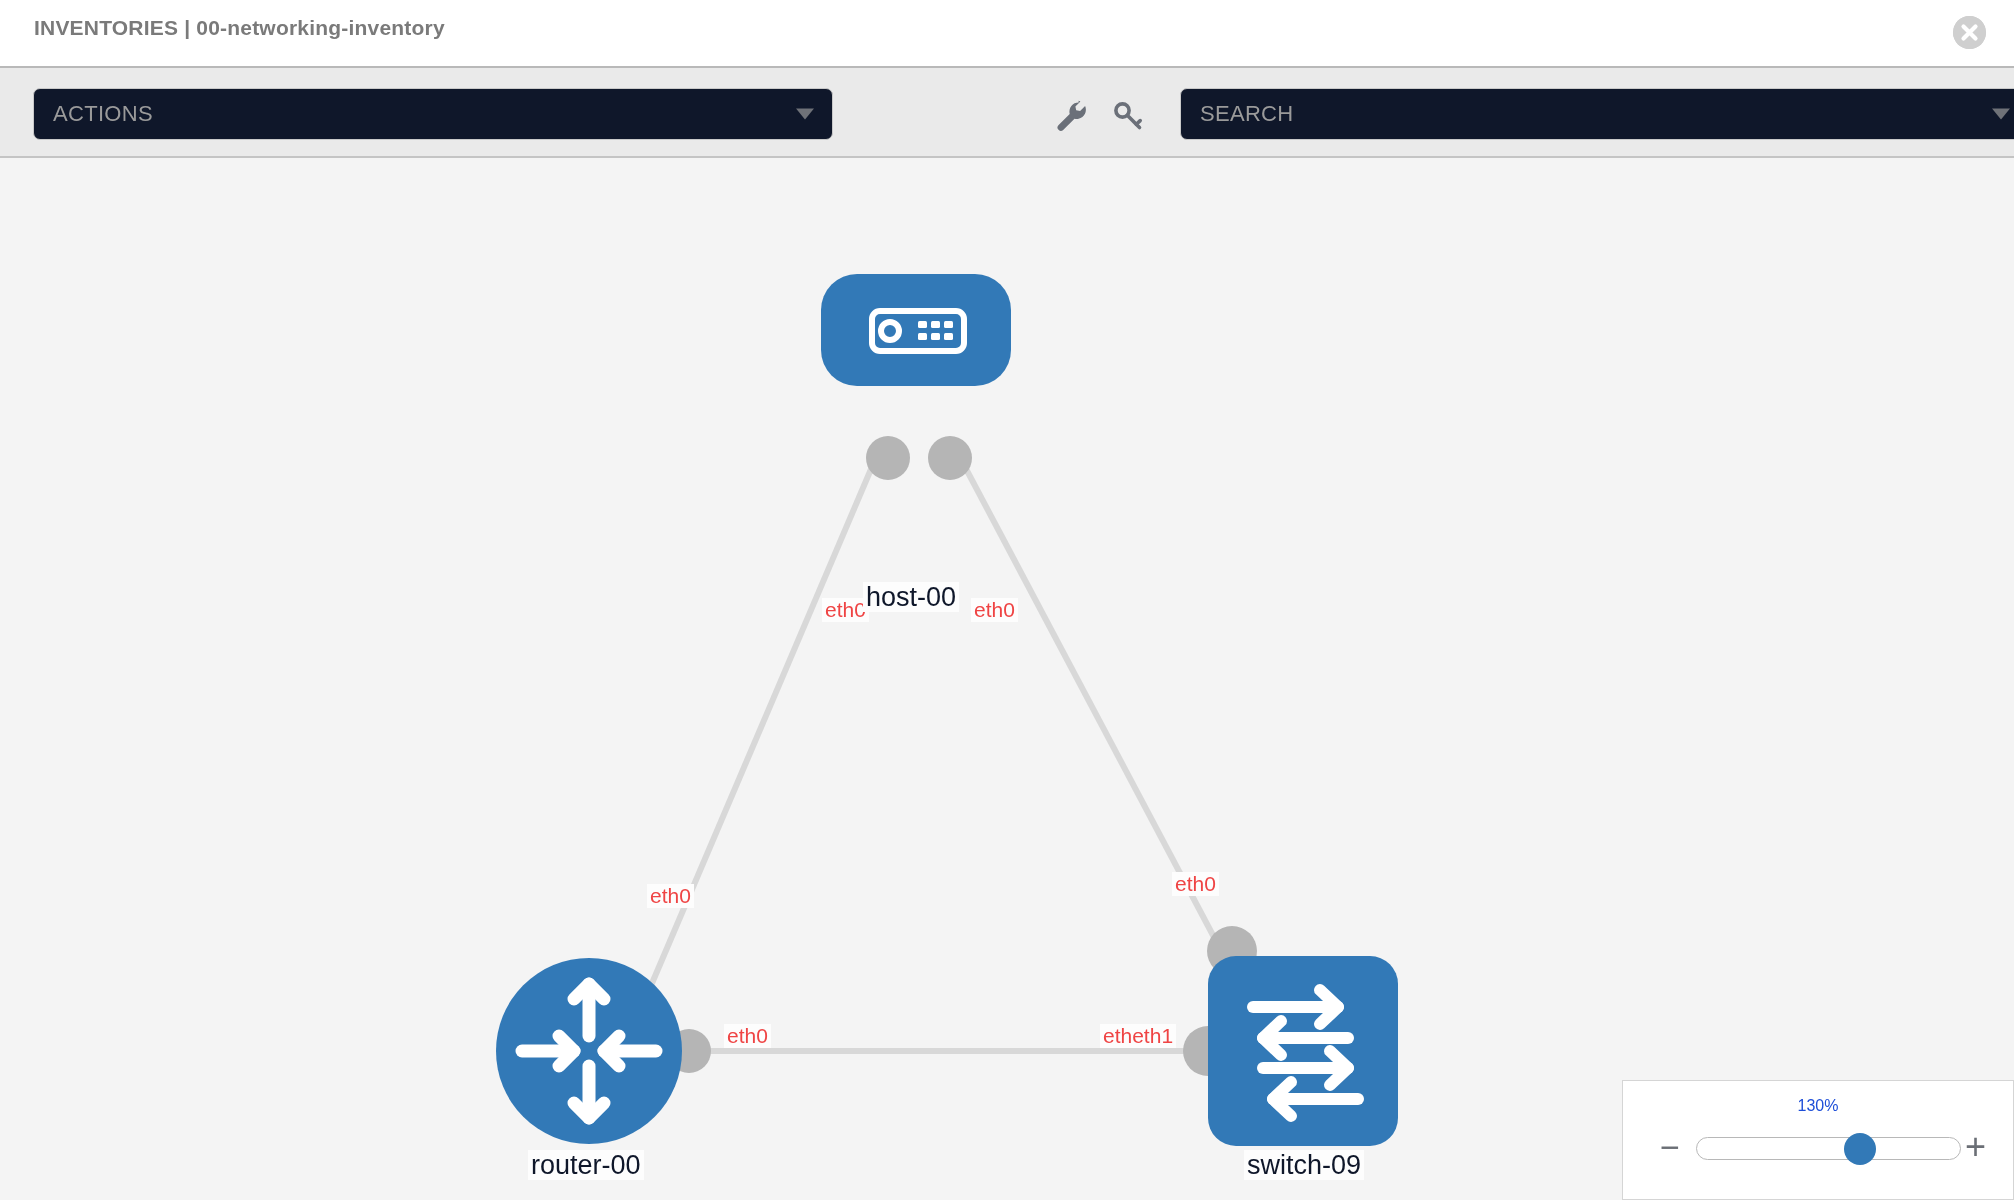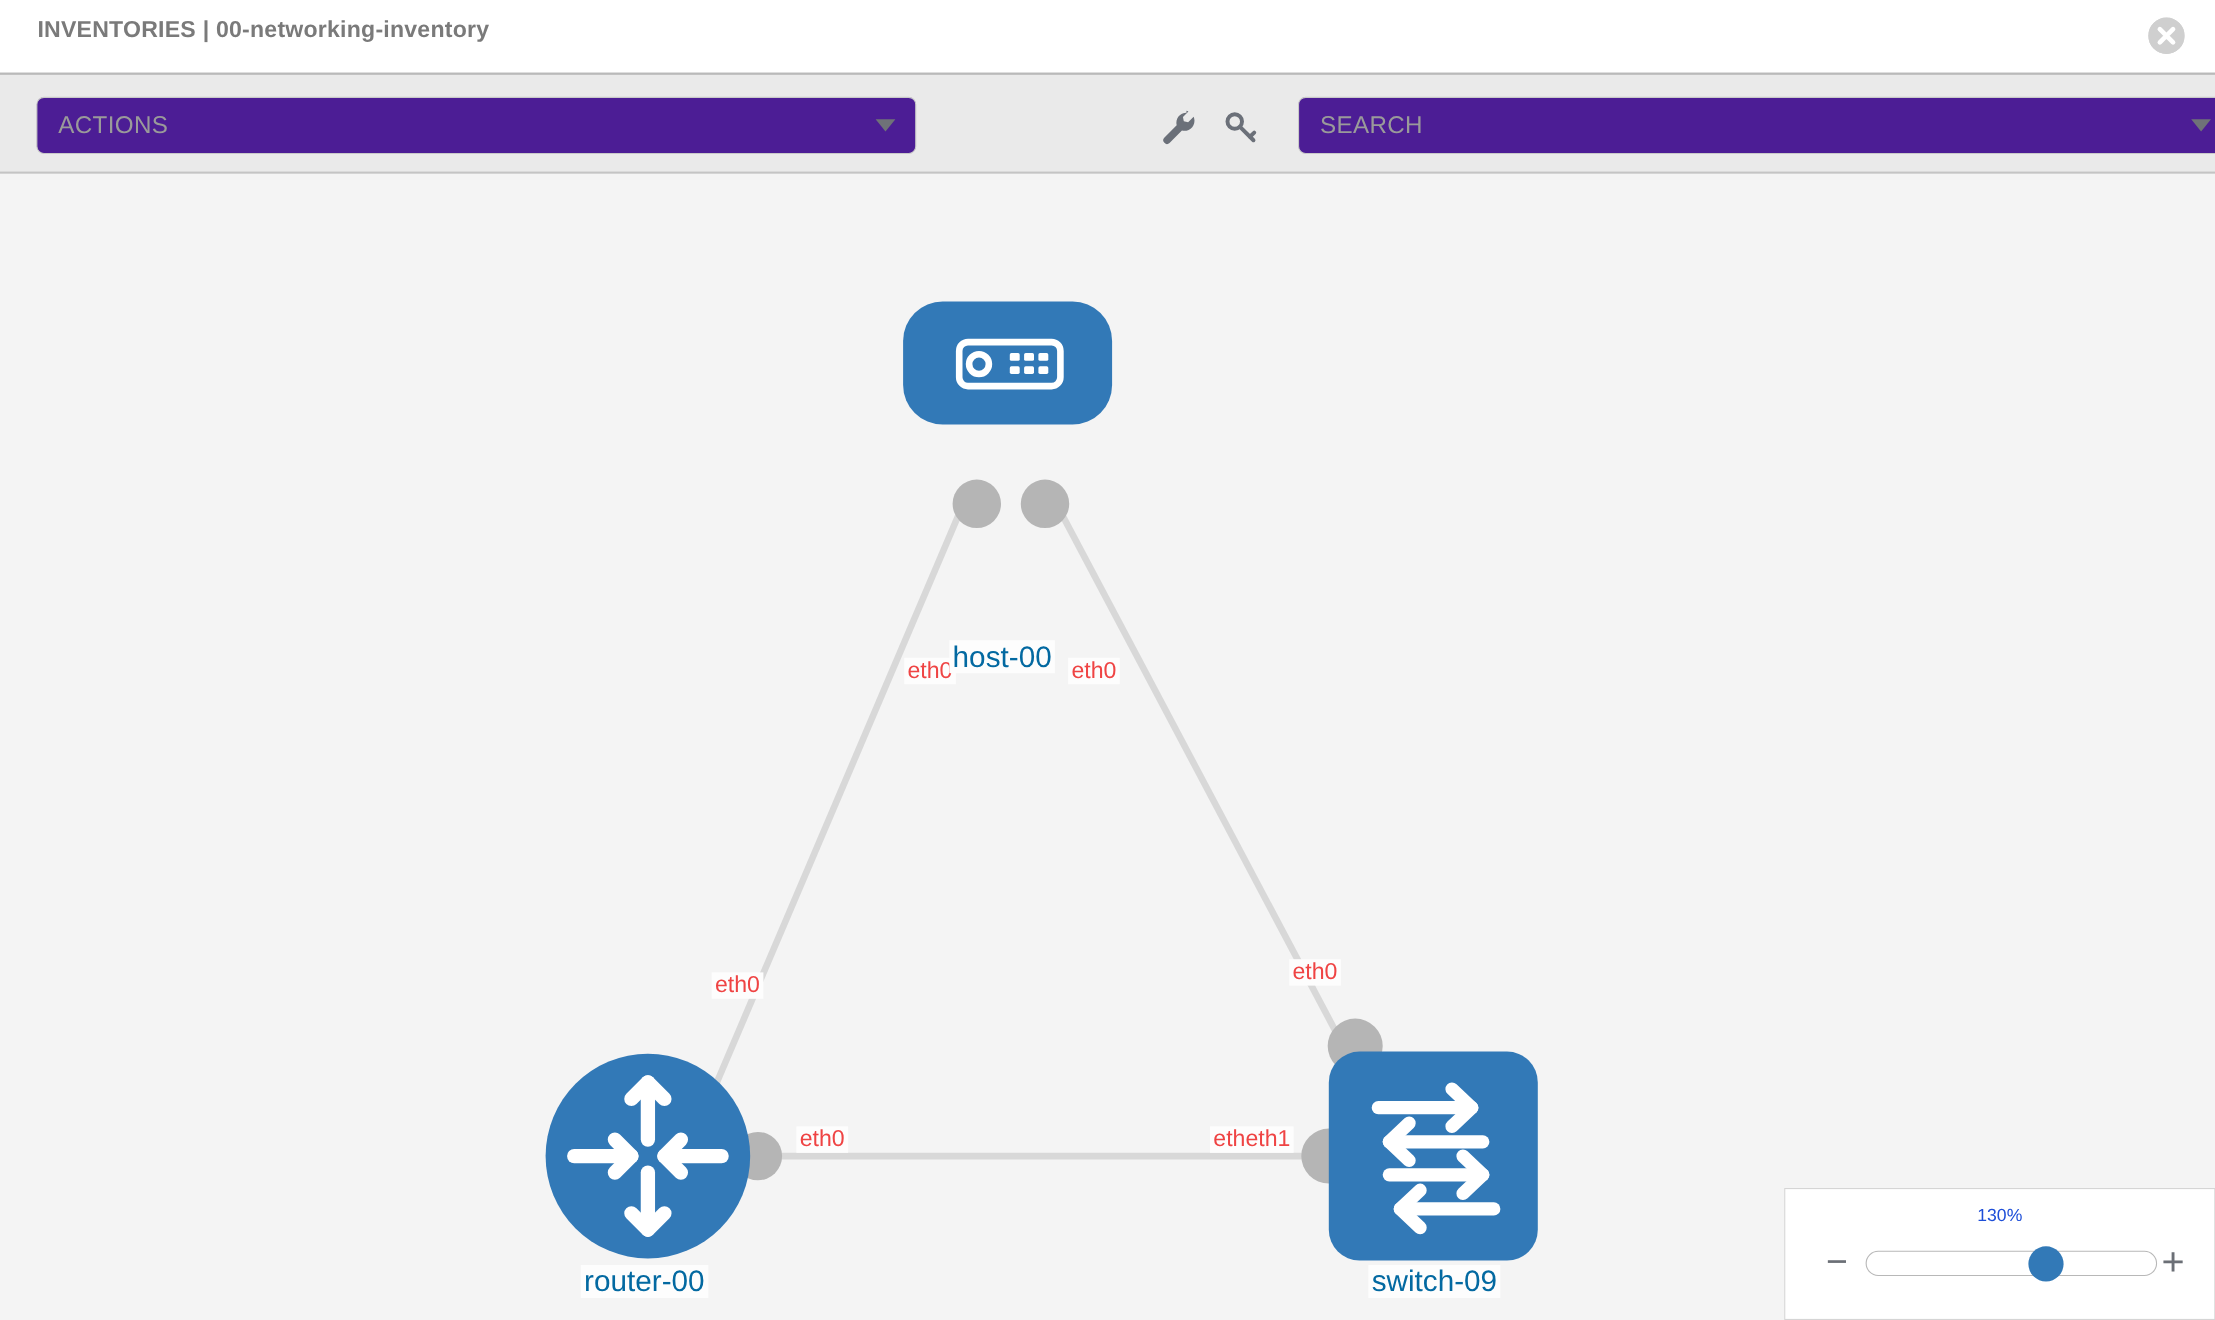--- a/index.html
+++ b/index.html
@@ -31,21 +31,21 @@
 
   
   .toolbar {
     position: absolute; left: 0; top: 66px; width: 2014px; height: 92px;
     background: #eaeaea;
     border-top: 2px solid #b9b9b9;
     border-bottom: 2px solid #c4c4c4;
   }
   .field {
     position: absolute; top: 20px; height: 52px;
-    background: #4c1d95;
+    background: #0f172a;
     border: 1px solid #c9c9c9;
     border-radius: 7px;
   }
   .field-label {
     position: absolute; left: 19px; top: 50%; transform: translateY(-50%);
     font-size: 22px; color: #9a9a9a; letter-spacing: 0.3px;
     white-space: nowrap;
   }
   .field-caret {
     position: absolute; right: 18px; top: 50%; transform: translateY(-50%);
@@ -71,21 +71,21 @@
     width: 2014px; height: 1042px;
     background: #f4f4f4;
     overflow: hidden;
   }
   .topology-svg { position: absolute; left: 0; top: 0; }
 
   
   .chip {
     position: absolute;
     background: #fdfdfd;
-    color: #0369a1;
+    color: #0f172a;
     white-space: nowrap;
     line-height: 1.05;
     padding: 1px 3px;
   }
   .node-name { font-size: 27px; }
   .port-name { font-size: 21px; color: #ef4444; }
 
   
   .zoom-panel {
     position: absolute; left: 1622px; top: 1080px;

